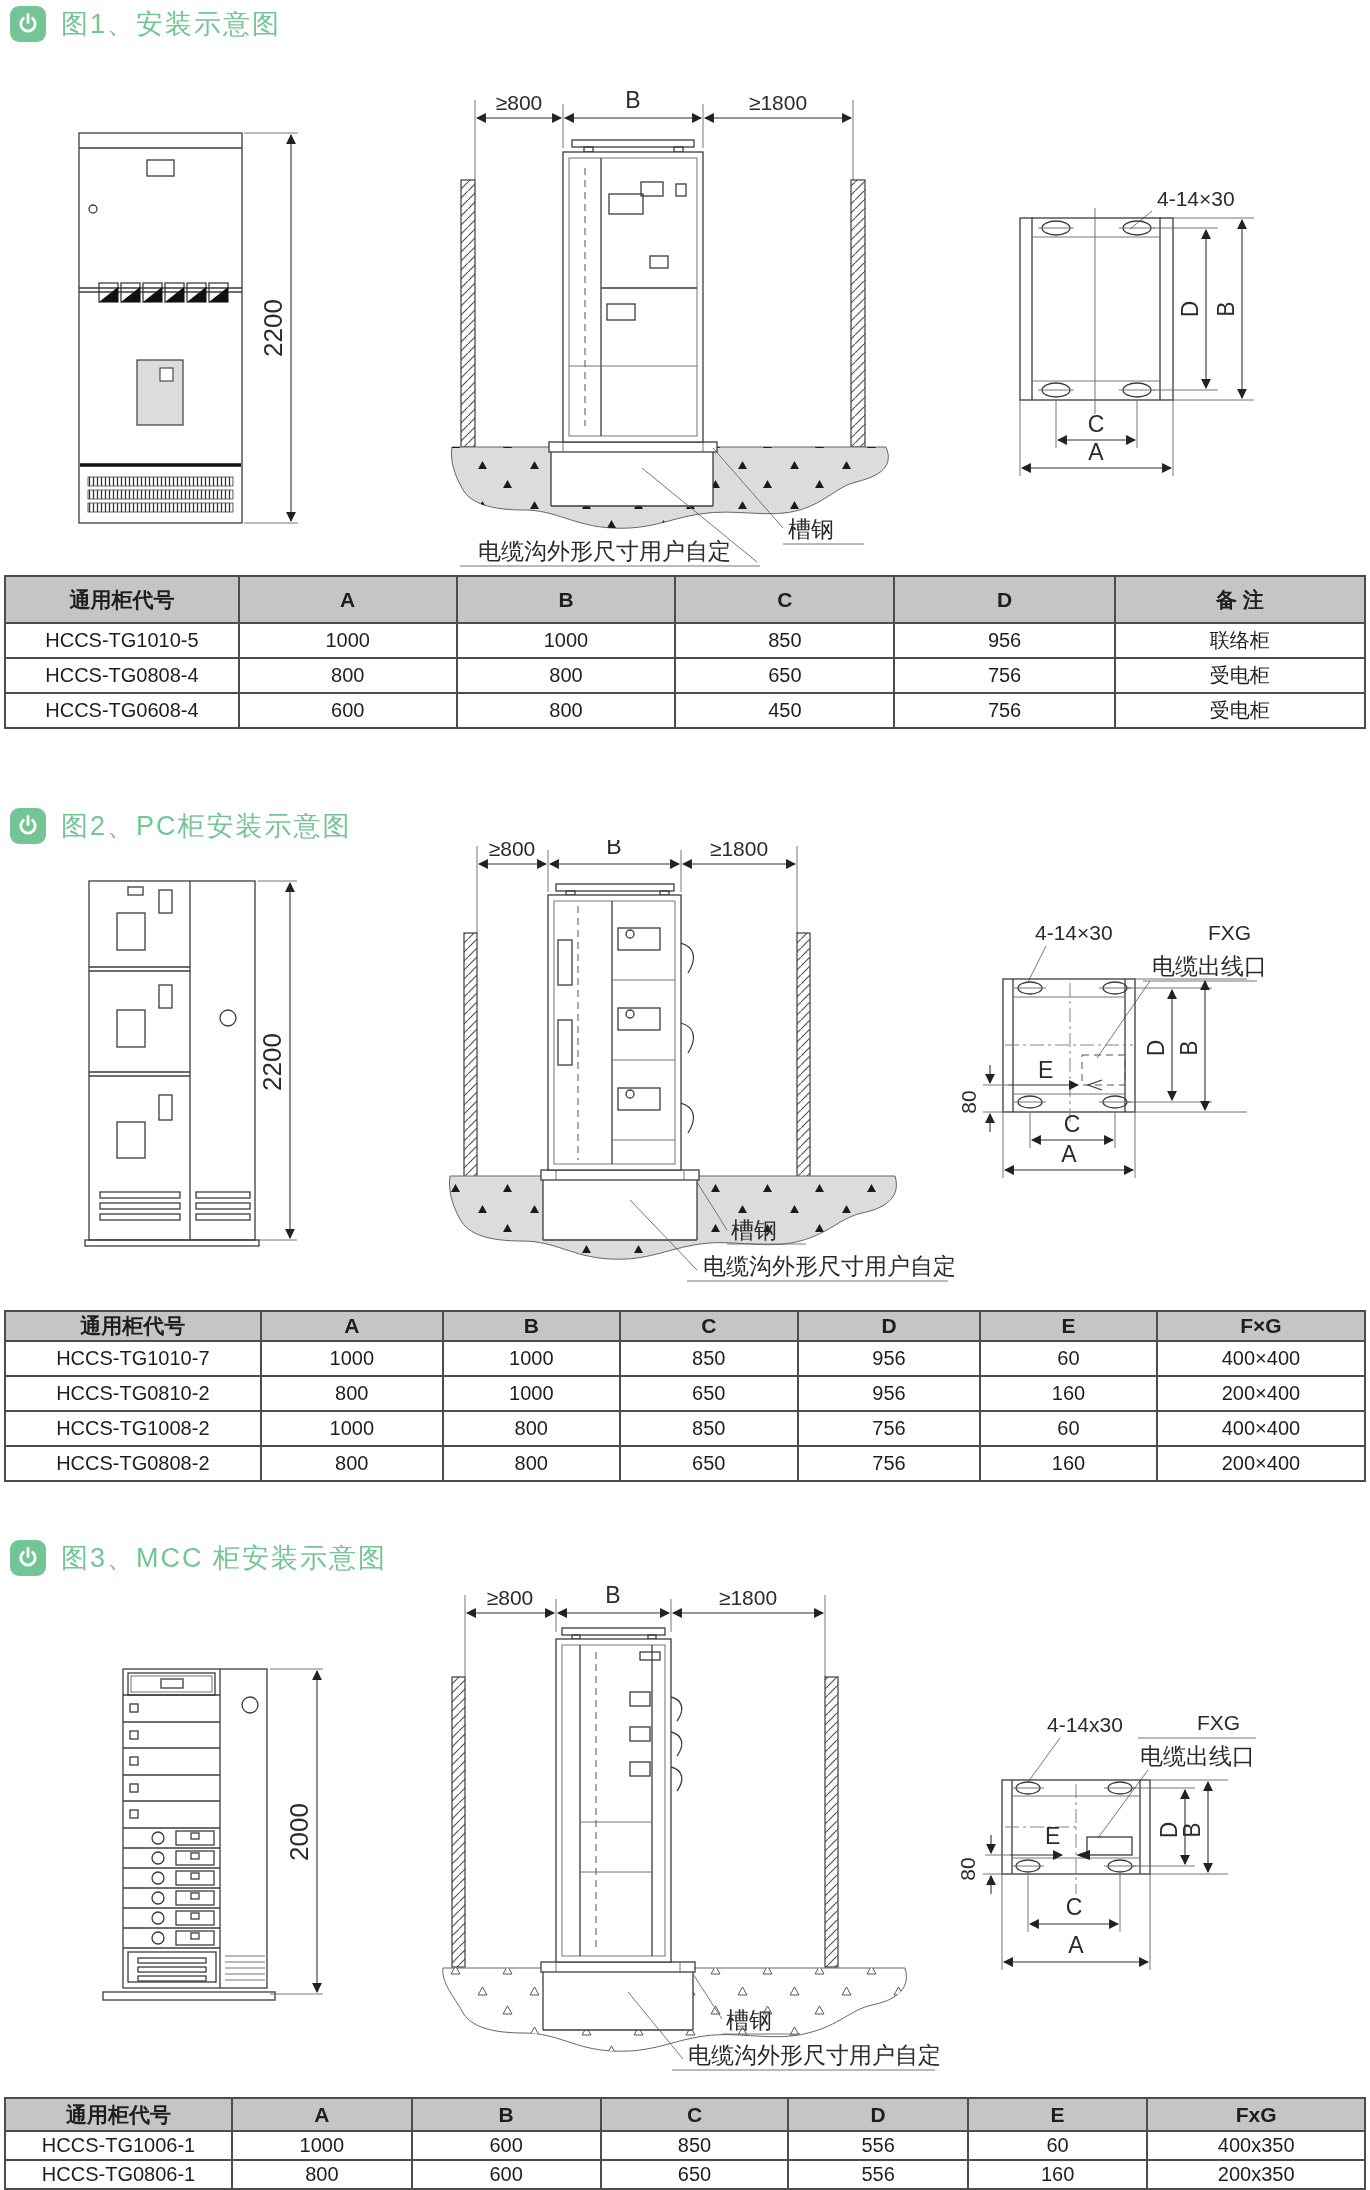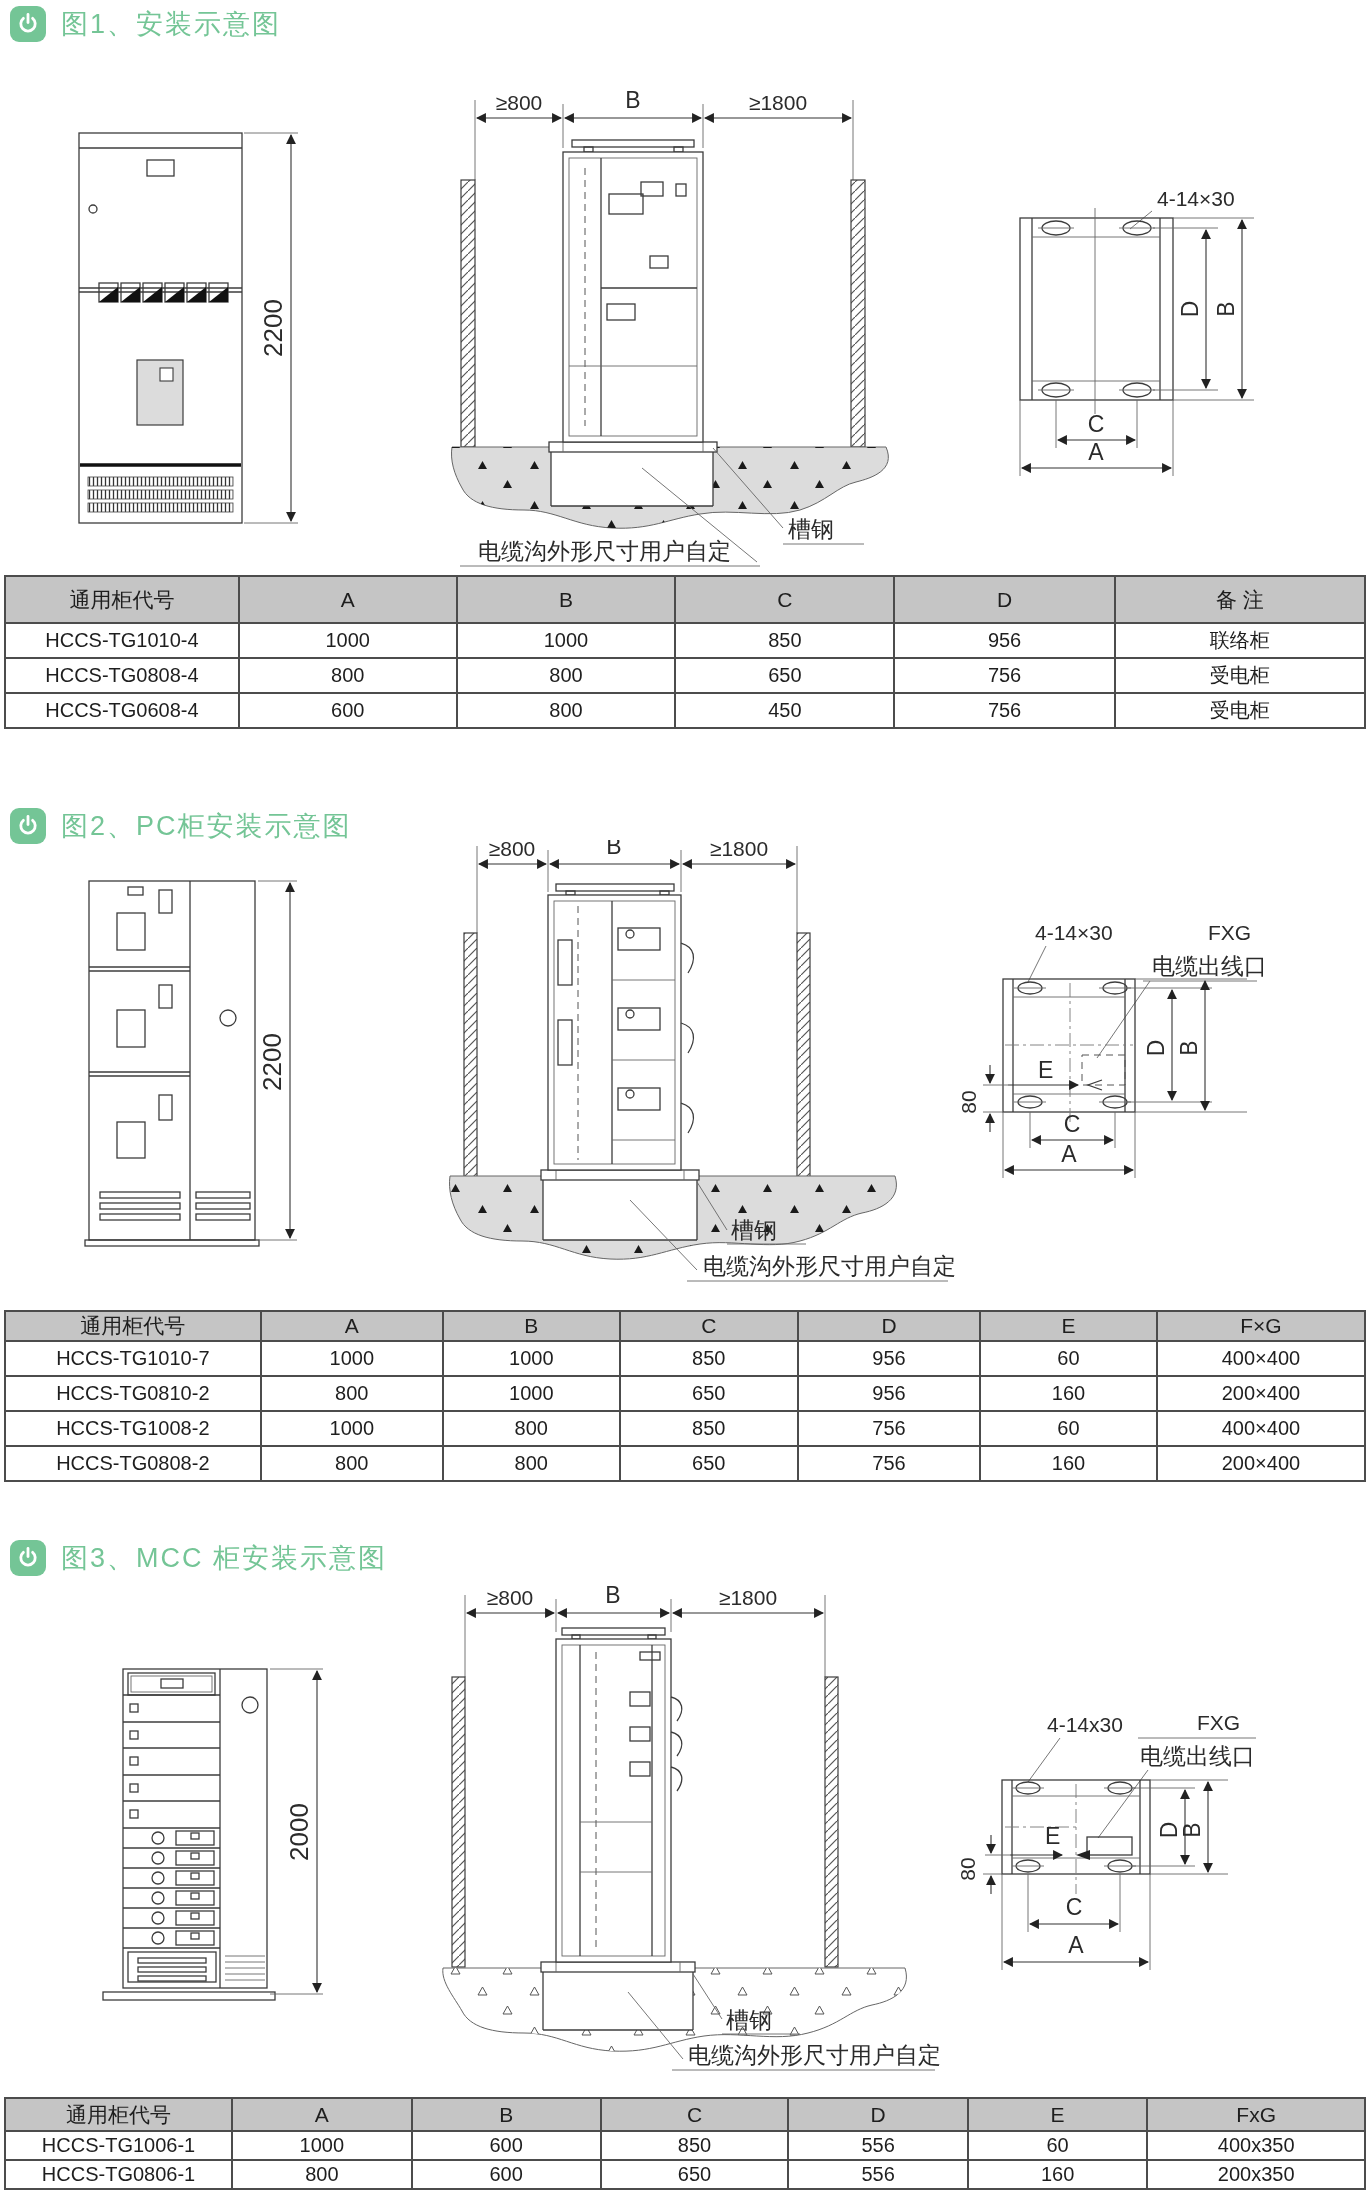--- a/index.html
+++ b/index.html
@@ -20,21 +20,21 @@
   .dim{stroke:#333;stroke-width:1.1;fill:none}
   .dsh{stroke:#555;stroke-width:1;fill:none;stroke-dasharray:7 5}
   .cl{stroke:#777;stroke-width:0.9;fill:none;stroke-dasharray:14 4 3 4}
   .lbl{font-size:21px}
   .lblB{font-size:23px}
   .lblCN{font-size:23px}
   .lblR{font-size:26px}
   table{position:absolute;left:4px;width:1362px;border-collapse:collapse;
         table-layout:fixed;text-align:center;color:#1e1e1e}
   th,td{border:2px solid #4c4c4c;padding:0;overflow:hidden}
-  th{background:#c5c5c5;font-weight:normal;font-size:21px}
+  th{background:#c5c5c5;font-weight:bold;font-size:21px}
   td{font-size:20px;background:#fff}
   .t1 th{height:45px}.t1 td{height:33px}
   .t2 th{height:28px}.t2 td{height:33px}
   .t3 th{height:31px}.t3 td{height:27px}
 </style>
 </head>
 <body>
 
 <div class="sec-header" style="top:6px">
   <span class="picon">
@@ -199,21 +199,21 @@
     <th>通用柜代号</th>
     <th>A</th>
     <th>B</th>
     <th>C</th>
     <th>D</th>
     <th>备 注</th>
   </tr>
     </thead>
   <tbody>
     <tr>
-      <td>HCCS-TG1010-4</td>
+      <td>HCCS-TG1010-5</td>
       <td>1000</td>
       <td>1000</td>
       <td>850</td>
       <td>956</td>
       <td>联络柜</td>
     </tr>
     <tr>
       <td>HCCS-TG0808-4</td>
       <td>800</td>
       <td>800</td>

